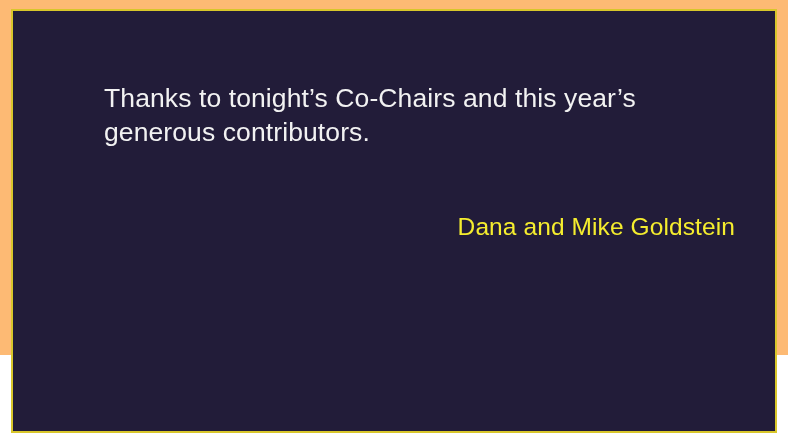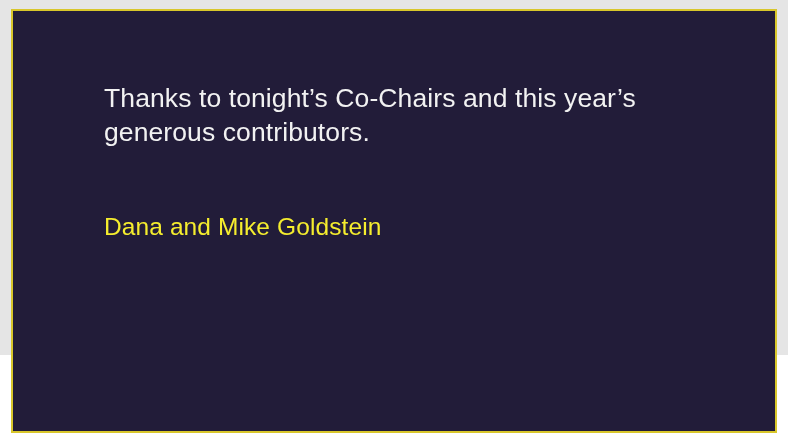--- a/index.html
+++ b/index.html
@@ -13,21 +13,21 @@
     height: 443px;
     overflow: hidden;
     font-family: "Liberation Sans", sans-serif;
   }
 
   
   .page {
     position: relative;
     width: 788px;
     height: 355px;
-    background: #e5e5e5;
+    background: #fdba74;
     box-sizing: border-box;
   }
 
   
   .slide {
     position: absolute;
     left: 11px;
     top: 9px;
     width: 766px;
     height: 424px;
@@ -54,20 +54,21 @@
   }
 
   .signature {
     color: #f5ed2e;
     font-size: 24.5px;
     line-height: 32px;
     font-weight: 400;
     letter-spacing: 0.1px;
     margin: 0;
     padding-top: 62px;
+    text-align: right;
   }
 </style>
 </head>
 <body>
 
 <div class="page">
 
   <div class="slide">
 
     <div class="slide-body">

